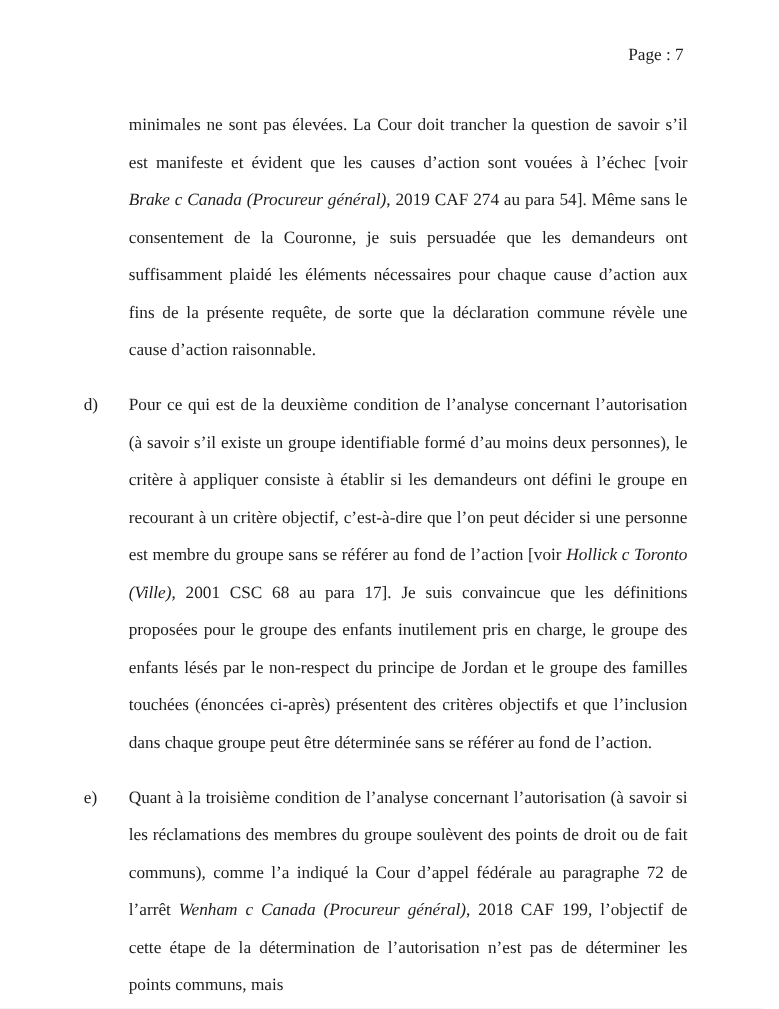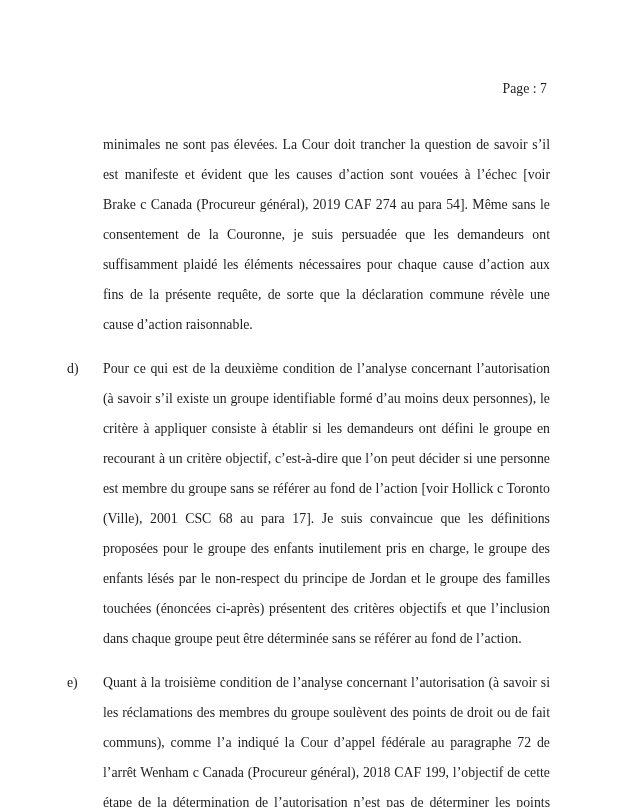--- a/index.html
+++ b/index.html
@@ -16,38 +16,38 @@
     color: #1c1c1c;
     font-family: "Liberation Serif", "DejaVu Serif", serif;
     font-size: 13.8px;
     overflow: hidden;
     box-sizing: border-box;
   }
   .page-header {
     padding: 36px 76px 0 0;
     text-align: right;
     line-height: 16px;
-    margin-top: 45px;
   }
   .page-body {
     padding-top: 33px;
   }
   .para {
     position: relative;
     margin: 0 73px 14px 103px;
     line-height: 30px;
     text-align: justify;
   }
   .para .marker {
     position: absolute;
     left: -36px;
     top: 0;
     text-align: left;
   }
   .italic {
+    font-style: italic;
   }
 </style>
 </head>
 <body>
 
 <div class="page">
 
   <div class="page-header">
     <span>Page : 7</span>
   </div>

